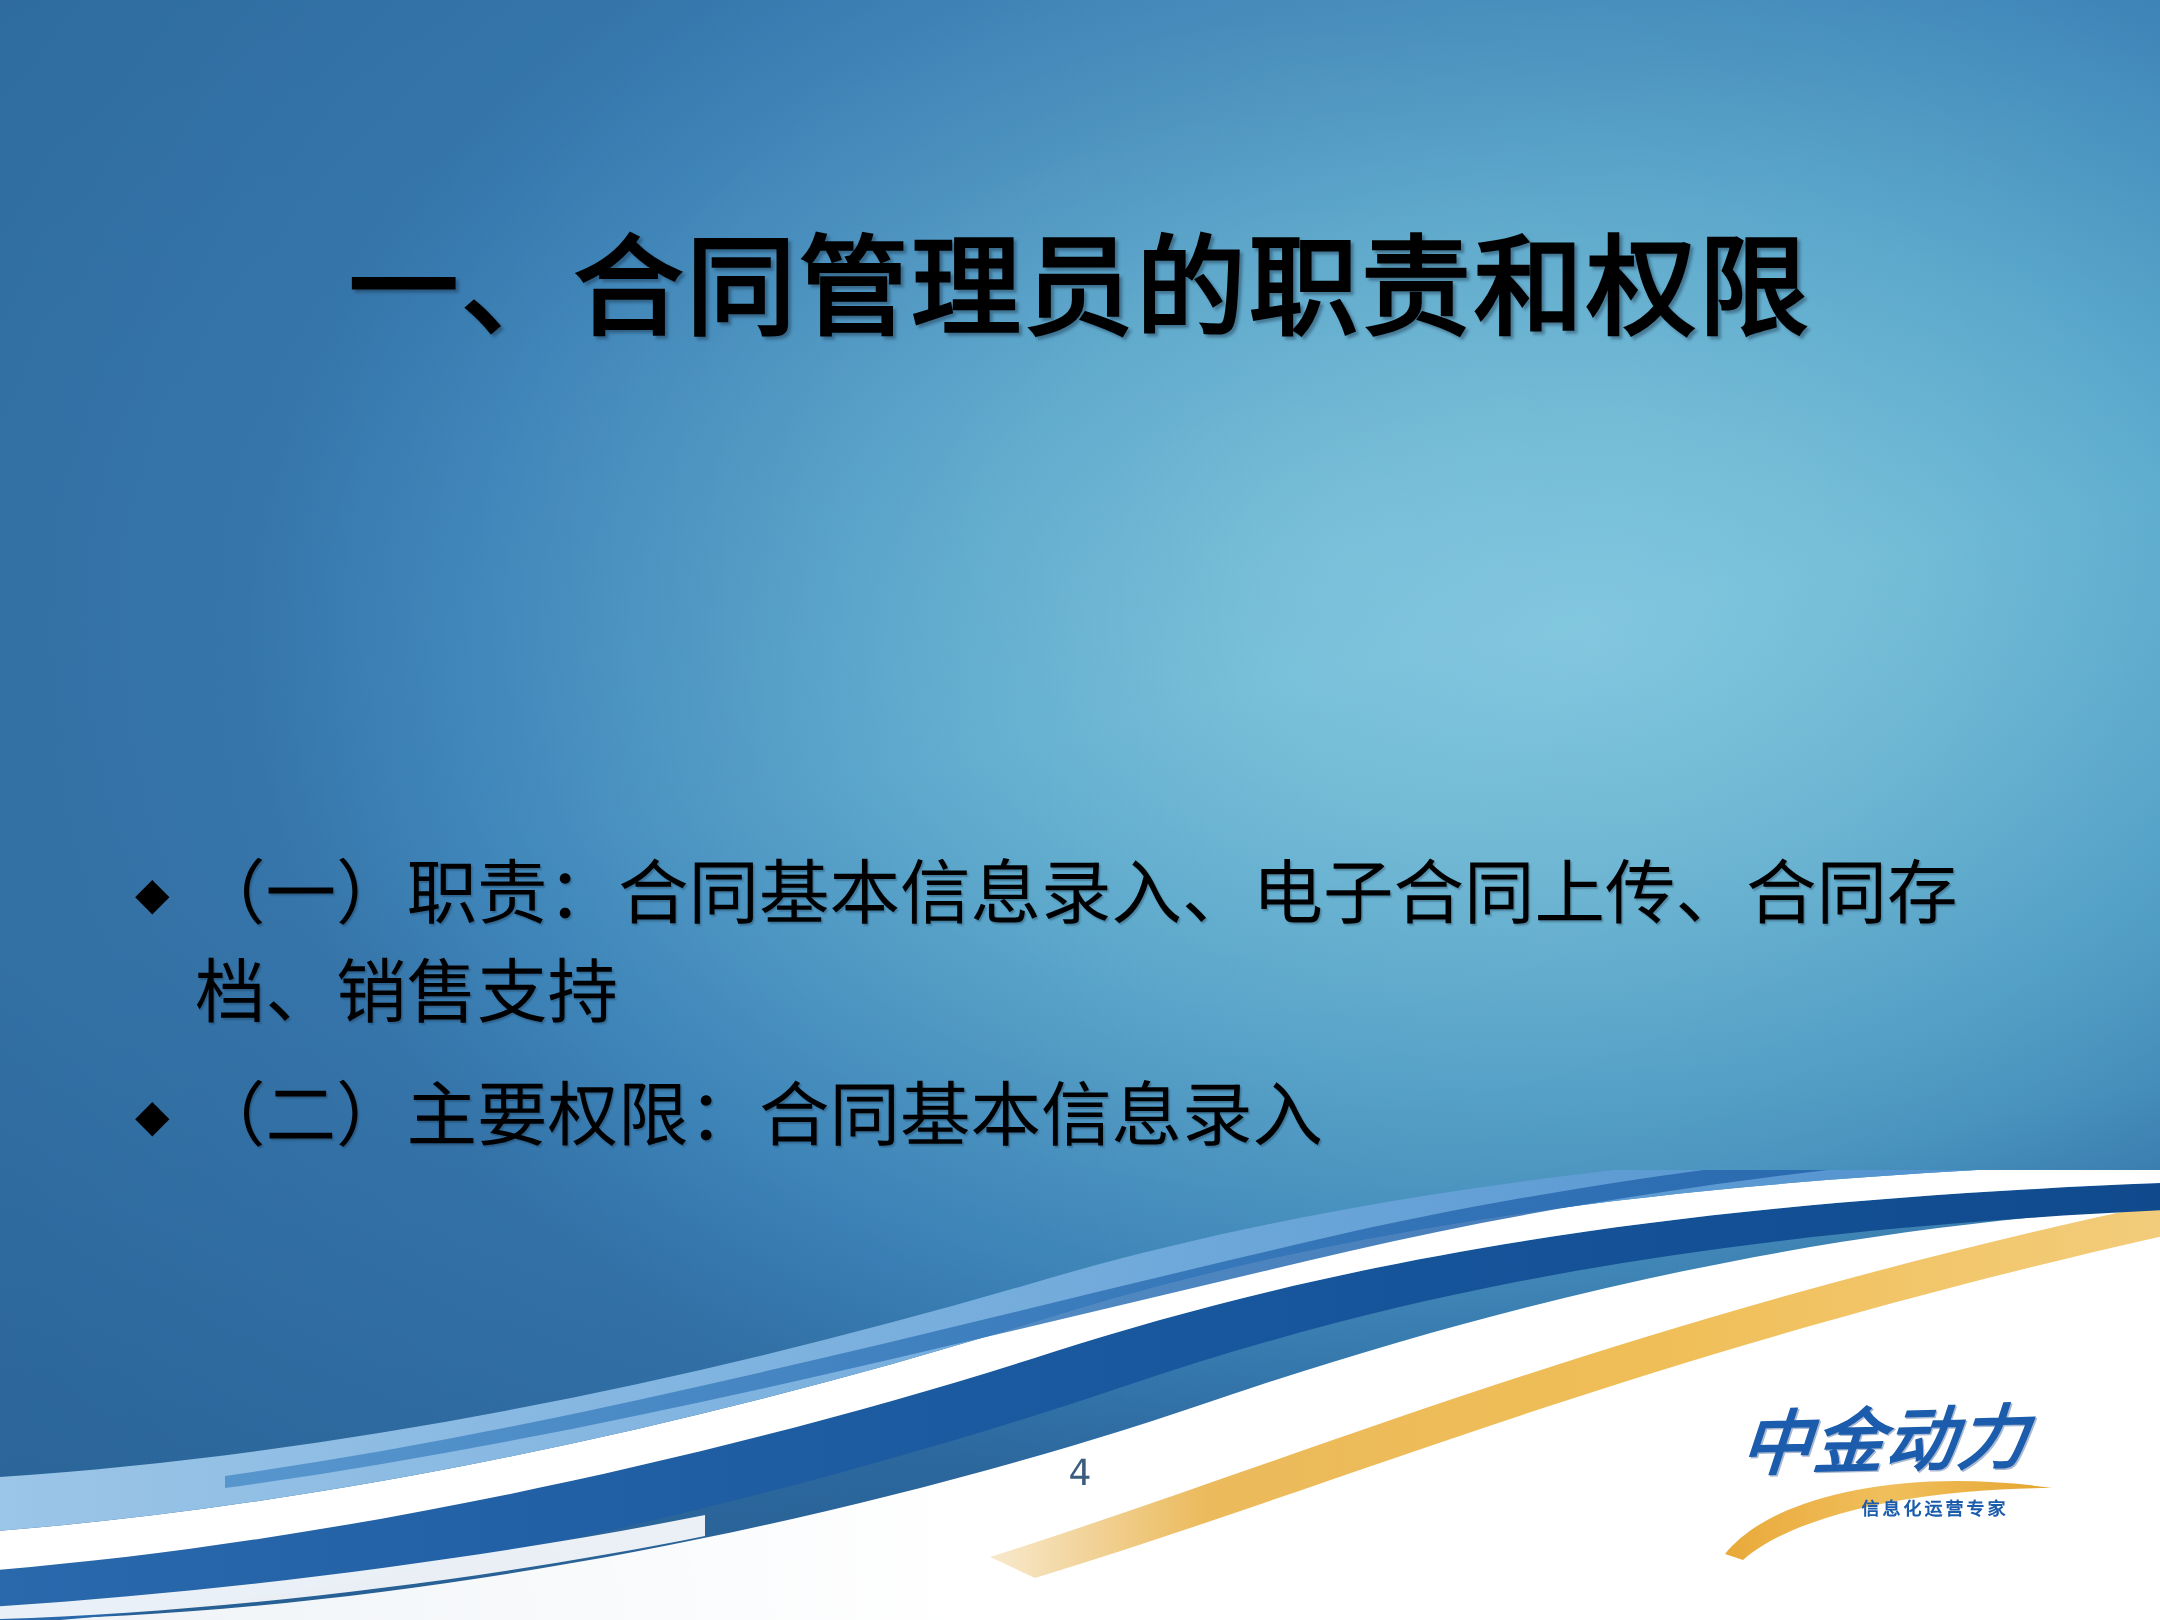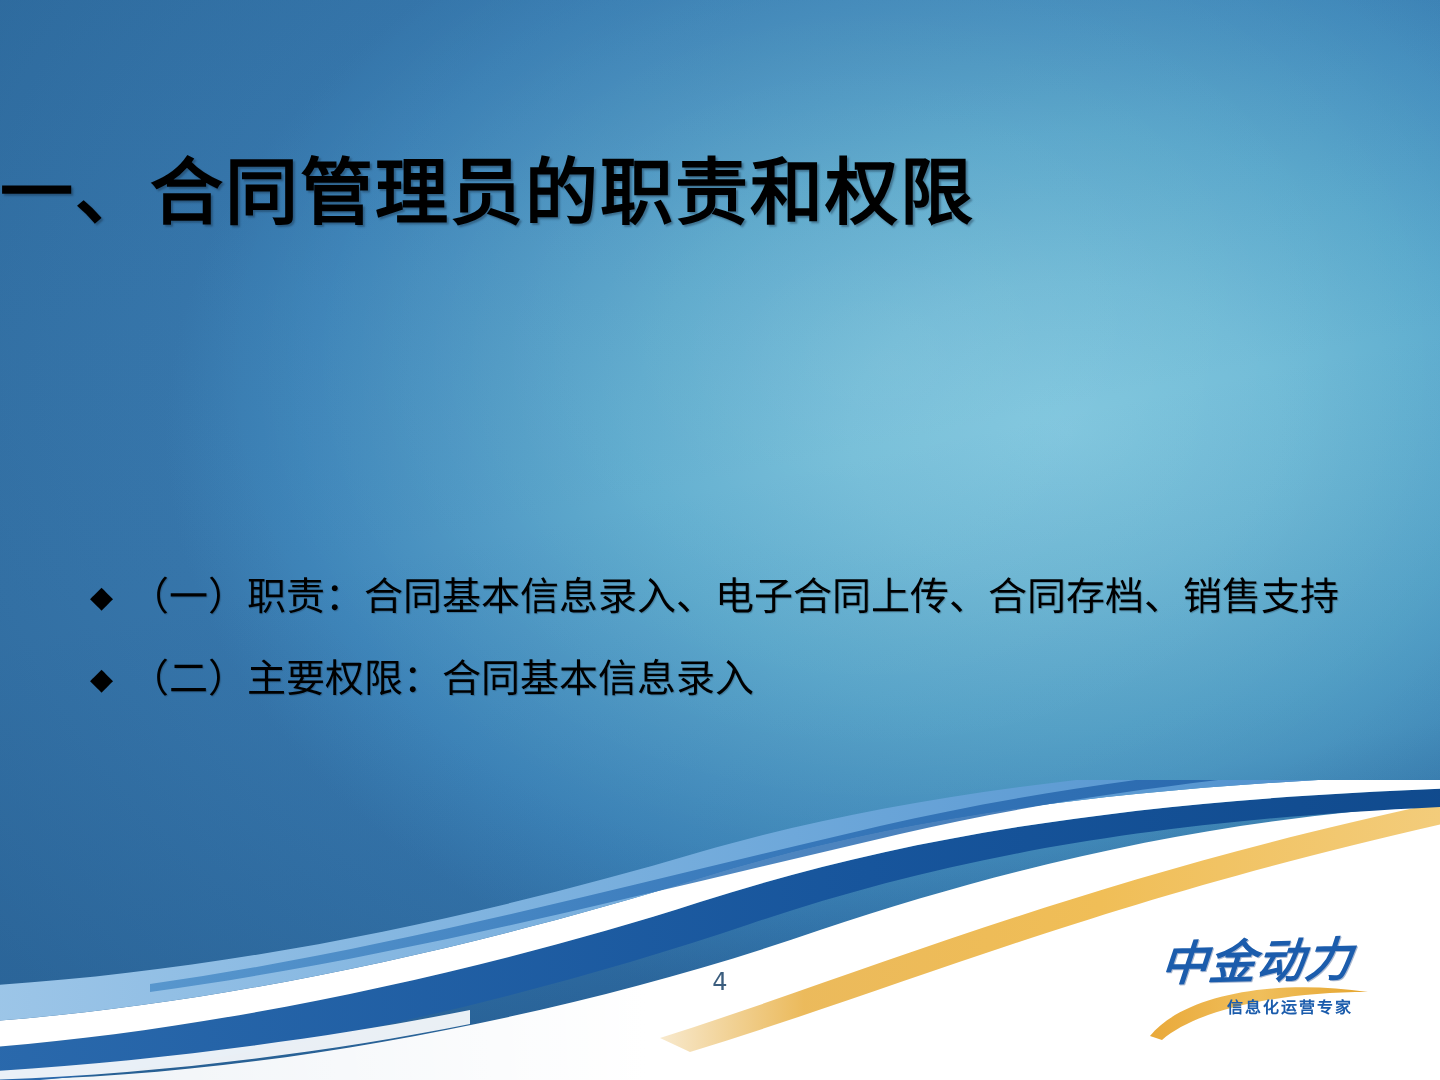--- a/index.html
+++ b/index.html
@@ -62,20 +62,21 @@
     height: 300px;
   }
   .decor svg { display: block; width: 1440px; height: 300px; }
 
   
   .title {
     position: absolute;
     left: 0;
     top: 152px;
     width: 1440px;
+    text-align: center;
     font-size: 73px;
     font-weight: bold;
     line-height: 1.12;
     color: #000000;
     letter-spacing: 2px;
     text-shadow: 2px 2px 2px rgba(20,40,60,0.40);
     white-space: nowrap;
   }
 
   
@@ -95,21 +96,21 @@
     width: 46px;
     font-size: 30px;
     line-height: 66px;
     color: #000000;
     text-align: left;
     padding-left: 6px;
     box-sizing: border-box;
   }
   .bullet-text {
     flex: 1 1 auto;
-    font-size: 39px;
+    font-size: 47px;
     line-height: 66px;
     color: #000000;
     letter-spacing: 0px;
     text-shadow: 1px 1px 1px rgba(20,40,60,0.30);
   }
 
   
   .page-number {
     position: absolute;
     left: 690px;
@@ -144,21 +145,21 @@
     line-height: 1;
     transform: skewX(-6deg) rotate(-1.5deg);
     text-shadow: 1px 1px 0 rgba(12,52,120,0.35);
   }
   .logo-tagline {
     position: absolute;
     left: 66px;
     top: 64px;
     width: 204px;
     text-align: center;
-    font-size: 16px;
+    font-size: 12px;
     font-weight: bold;
     color: #1b5cac;
     letter-spacing: 2px;
     line-height: 1;
   }
 </style>
 </head>
 <body>
 
 <div class="slide">

